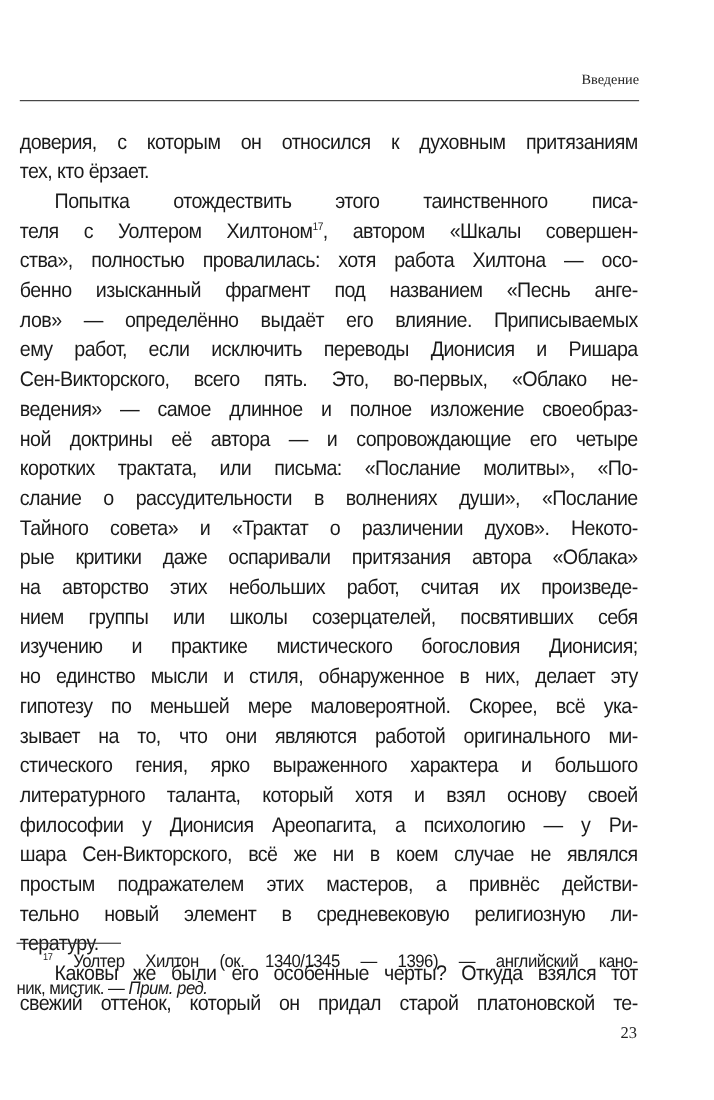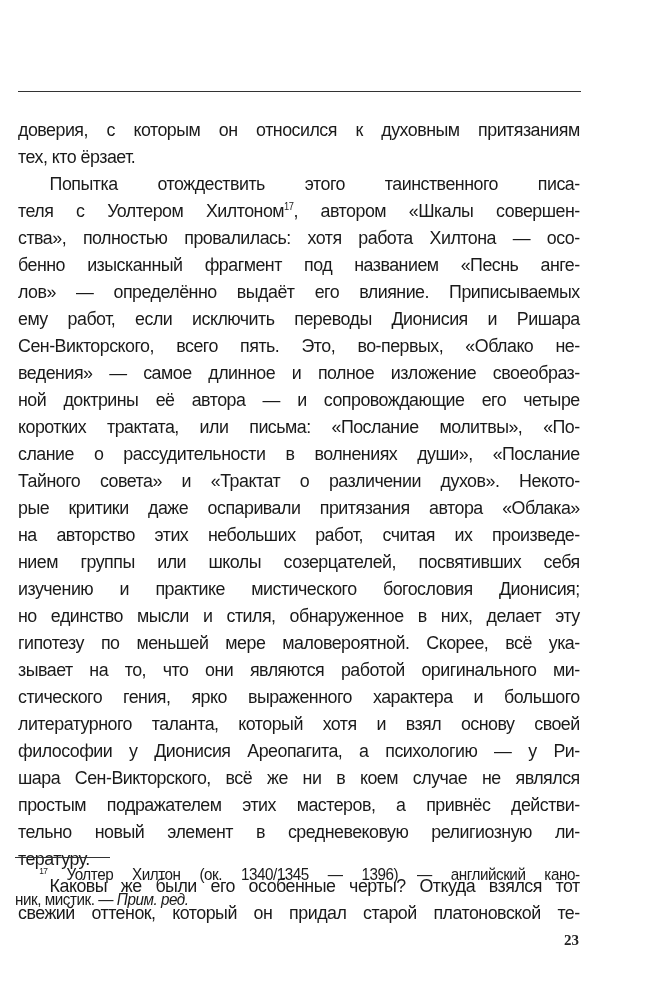--- a/index.html
+++ b/index.html
@@ -27,27 +27,28 @@
     position: absolute; left: 15px; top: 862px; width: 565px;
     font-family: "Liberation Sans", sans-serif; font-size: 16.4px; line-height: 25px;
     letter-spacing: -0.5px; transform: scaleX(0.93); transform-origin: left top;
   }
   .footnote .line { width: 607px; }
   .footnote .indent { padding-left: 26px; box-sizing: border-box; }
   .footnote sup { font-size: 9px; vertical-align: 6px; line-height: 0; }
   .footnote i { font-style: italic; }
   .page-number {
     position: absolute; right: 70px; top: 932px;
-    font-family: "Liberation Serif", serif; font-size: 15px; color: #222; font-weight: bold;
+    font-family: "Liberation Serif", serif; font-size: 15px; color: #222;
   }
 </style>
 </head>
 <body>
 
 <div class="page">
+  <div class="running-head">Введение</div>
   <div class="head-rule"></div>
 
   <div class="body-text">
     <span class="line">доверия, с которым он относился к духовным притязаниям</span>
     <span class="line last">тех, кто ёрзает.</span>
     <span class="line indent">Попытка отождествить этого таинственного писа-</span>
     <span class="line"><span>теля с Уолтером Хилтоном</span><sup class="fn">17</sup><span>, автором «Шкалы совершен-</span></span>
     <span class="line">ства», полностью провалилась: хотя работа Хилтона — осо-</span>
     <span class="line">бенно изысканный фрагмент под названием «Песнь анге-</span>
     <span class="line">лов» — определённо выдаёт его влияние. Приписываемых</span>

